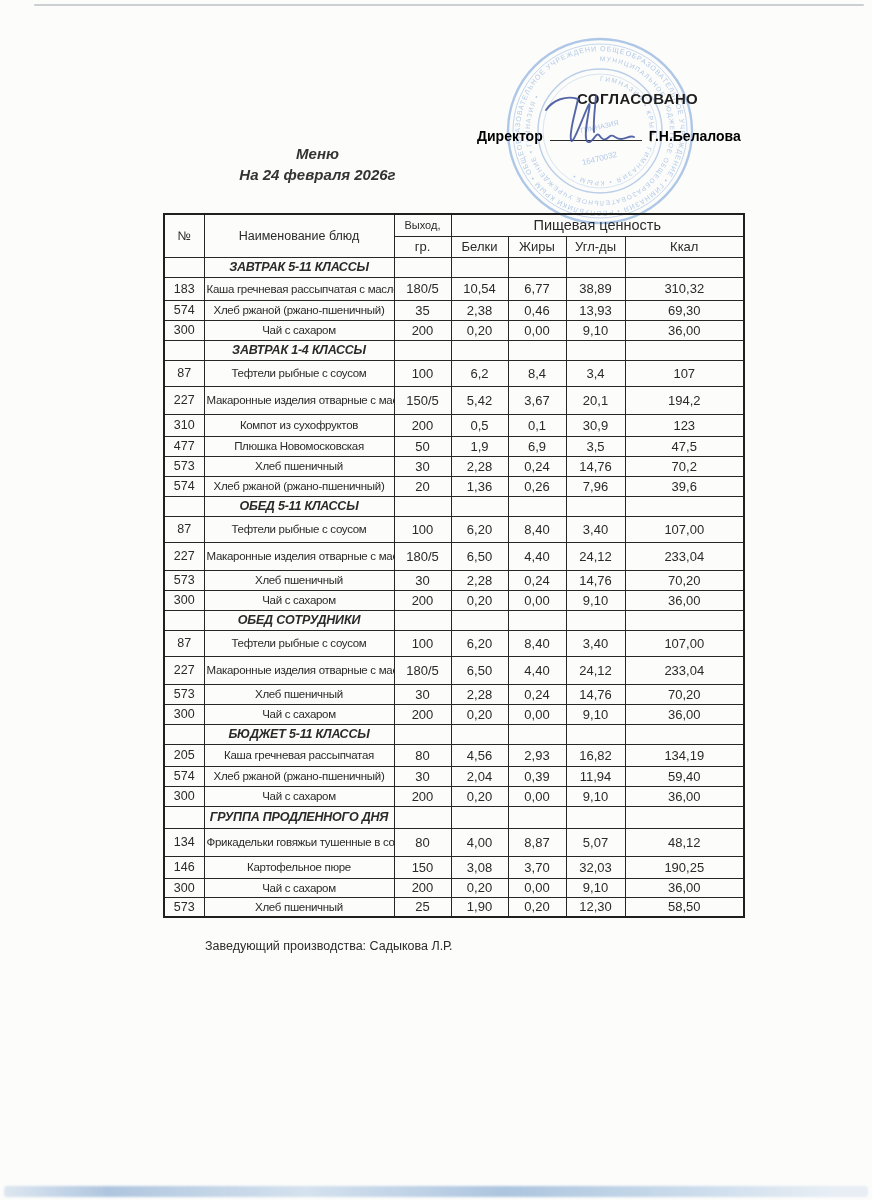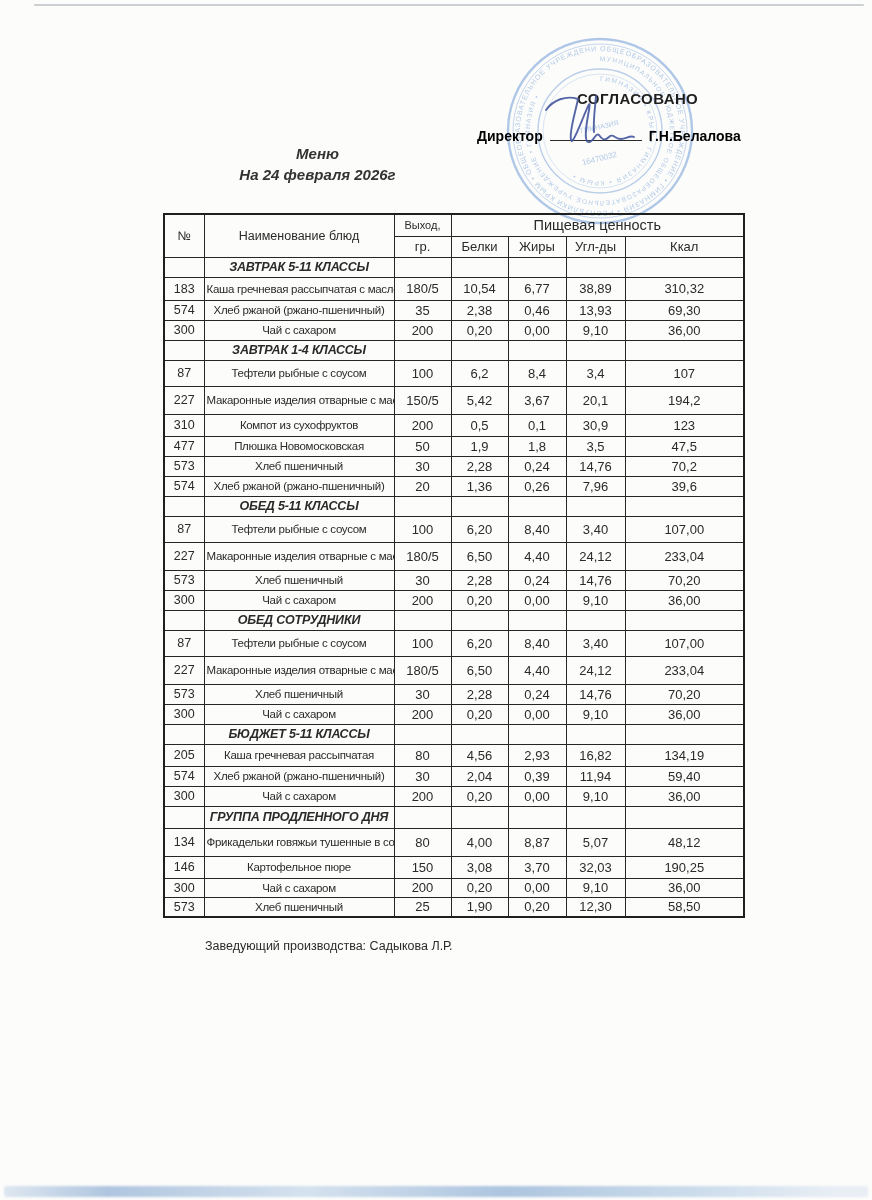--- a/index.html
+++ b/index.html
@@ -224,21 +224,21 @@
             <td class="c-val">0,5</td>
             <td class="c-val">0,1</td>
             <td class="c-val">30,9</td>
             <td class="c-val">123</td>
           </tr>
           <tr style="height: 20px;">
             <td class="c-num">477</td>
             <td class="c-dish">Плюшка Новомосковская</td>
             <td class="c-val">50</td>
             <td class="c-val">1,9</td>
-            <td class="c-val">1,8</td>
+            <td class="c-val">6,9</td>
             <td class="c-val">3,5</td>
             <td class="c-val">47,5</td>
           </tr>
           <tr style="height: 20px;">
             <td class="c-num">573</td>
             <td class="c-dish">Хлеб пшеничный</td>
             <td class="c-val">30</td>
             <td class="c-val">2,28</td>
             <td class="c-val">0,24</td>
             <td class="c-val">14,76</td>

